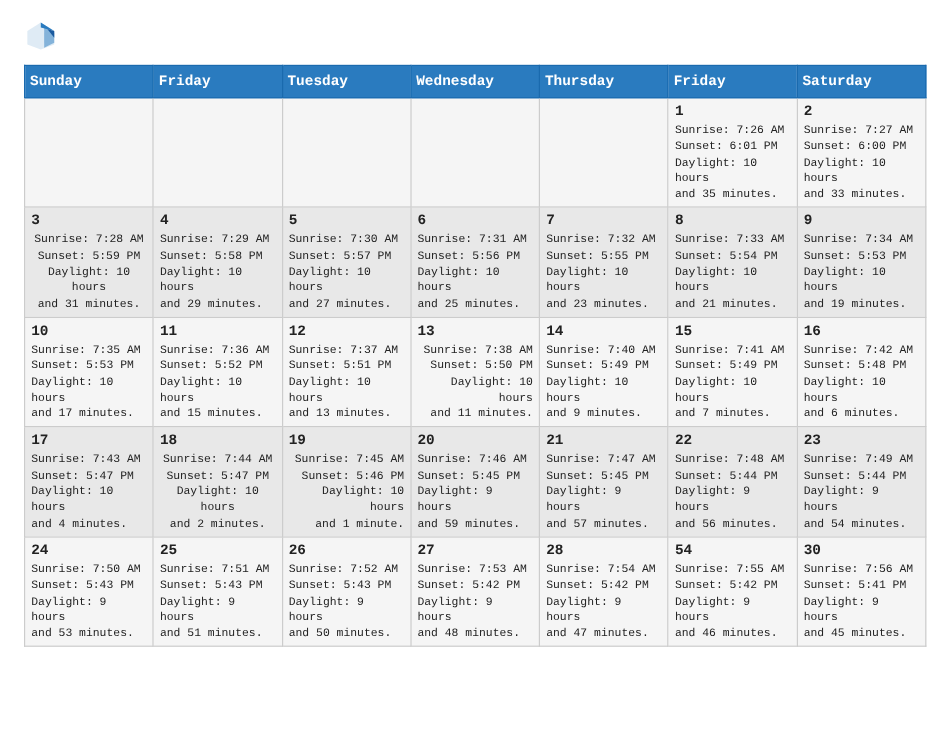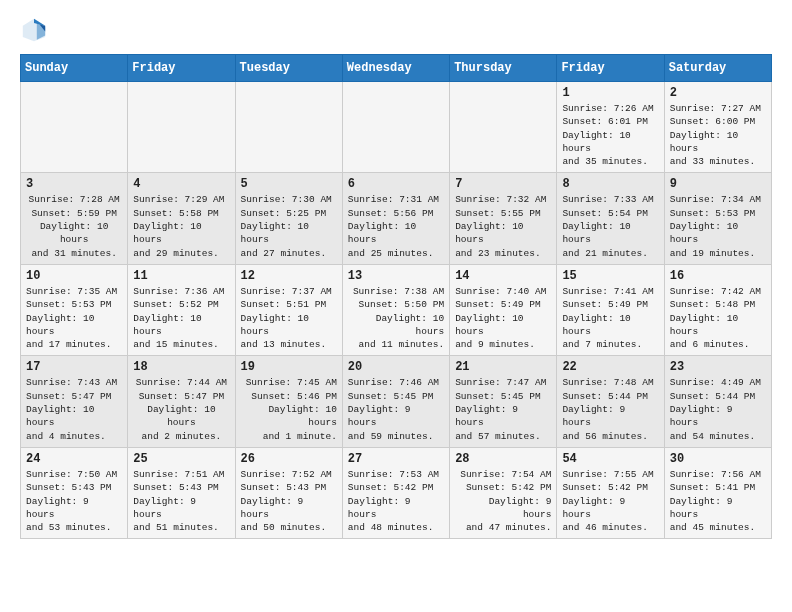--- a/index.html
+++ b/index.html
@@ -160,21 +160,21 @@
           <td>
             <span class="day-num">4</span>
             <div class="day-info" style="white-space: pre-line;">Sunrise: 7:29 AM
 Sunset: 5:58 PM
 Daylight: 10 hours
 and 29 minutes.</div>
           </td>
           <td>
             <span class="day-num">5</span>
             <div class="day-info" style="white-space: pre-line;">Sunrise: 7:30 AM
-Sunset: 5:25 PM
+Sunset: 5:57 PM
 Daylight: 10 hours
 and 27 minutes.</div>
           </td>
           <td>
             <span class="day-num">6</span>
             <div class="day-info" style="white-space: pre-line;">Sunrise: 7:31 AM
 Sunset: 5:56 PM
 Daylight: 10 hours
 and 25 minutes.</div>
           </td>
@@ -289,21 +289,21 @@
           </td>
           <td>
             <span class="day-num">22</span>
             <div class="day-info" style="white-space: pre-line;">Sunrise: 7:48 AM
 Sunset: 5:44 PM
 Daylight: 9 hours
 and 56 minutes.</div>
           </td>
           <td>
             <span class="day-num">23</span>
-            <div class="day-info" style="white-space: pre-line;">Sunrise: 4:49 AM
+            <div class="day-info" style="white-space: pre-line;">Sunrise: 7:49 AM
 Sunset: 5:44 PM
 Daylight: 9 hours
 and 54 minutes.</div>
           </td>
         </tr>
         <tr>
           <td>
             <span class="day-num">24</span>
             <div class="day-info" style="white-space: pre-line;">Sunrise: 7:50 AM
 Sunset: 5:43 PM
@@ -326,21 +326,21 @@
           </td>
           <td>
             <span class="day-num">27</span>
             <div class="day-info" style="white-space: pre-line;">Sunrise: 7:53 AM
 Sunset: 5:42 PM
 Daylight: 9 hours
 and 48 minutes.</div>
           </td>
           <td>
             <span class="day-num">28</span>
-            <div class="day-info" style="white-space: pre-line; text-align: right;">Sunrise: 7:54 AM
+            <div class="day-info" style="white-space: pre-line;">Sunrise: 7:54 AM
 Sunset: 5:42 PM
 Daylight: 9 hours
 and 47 minutes.</div>
           </td>
           <td>
             <span class="day-num">54</span>
             <div class="day-info" style="white-space: pre-line;">Sunrise: 7:55 AM
 Sunset: 5:42 PM
 Daylight: 9 hours
 and 46 minutes.</div>

